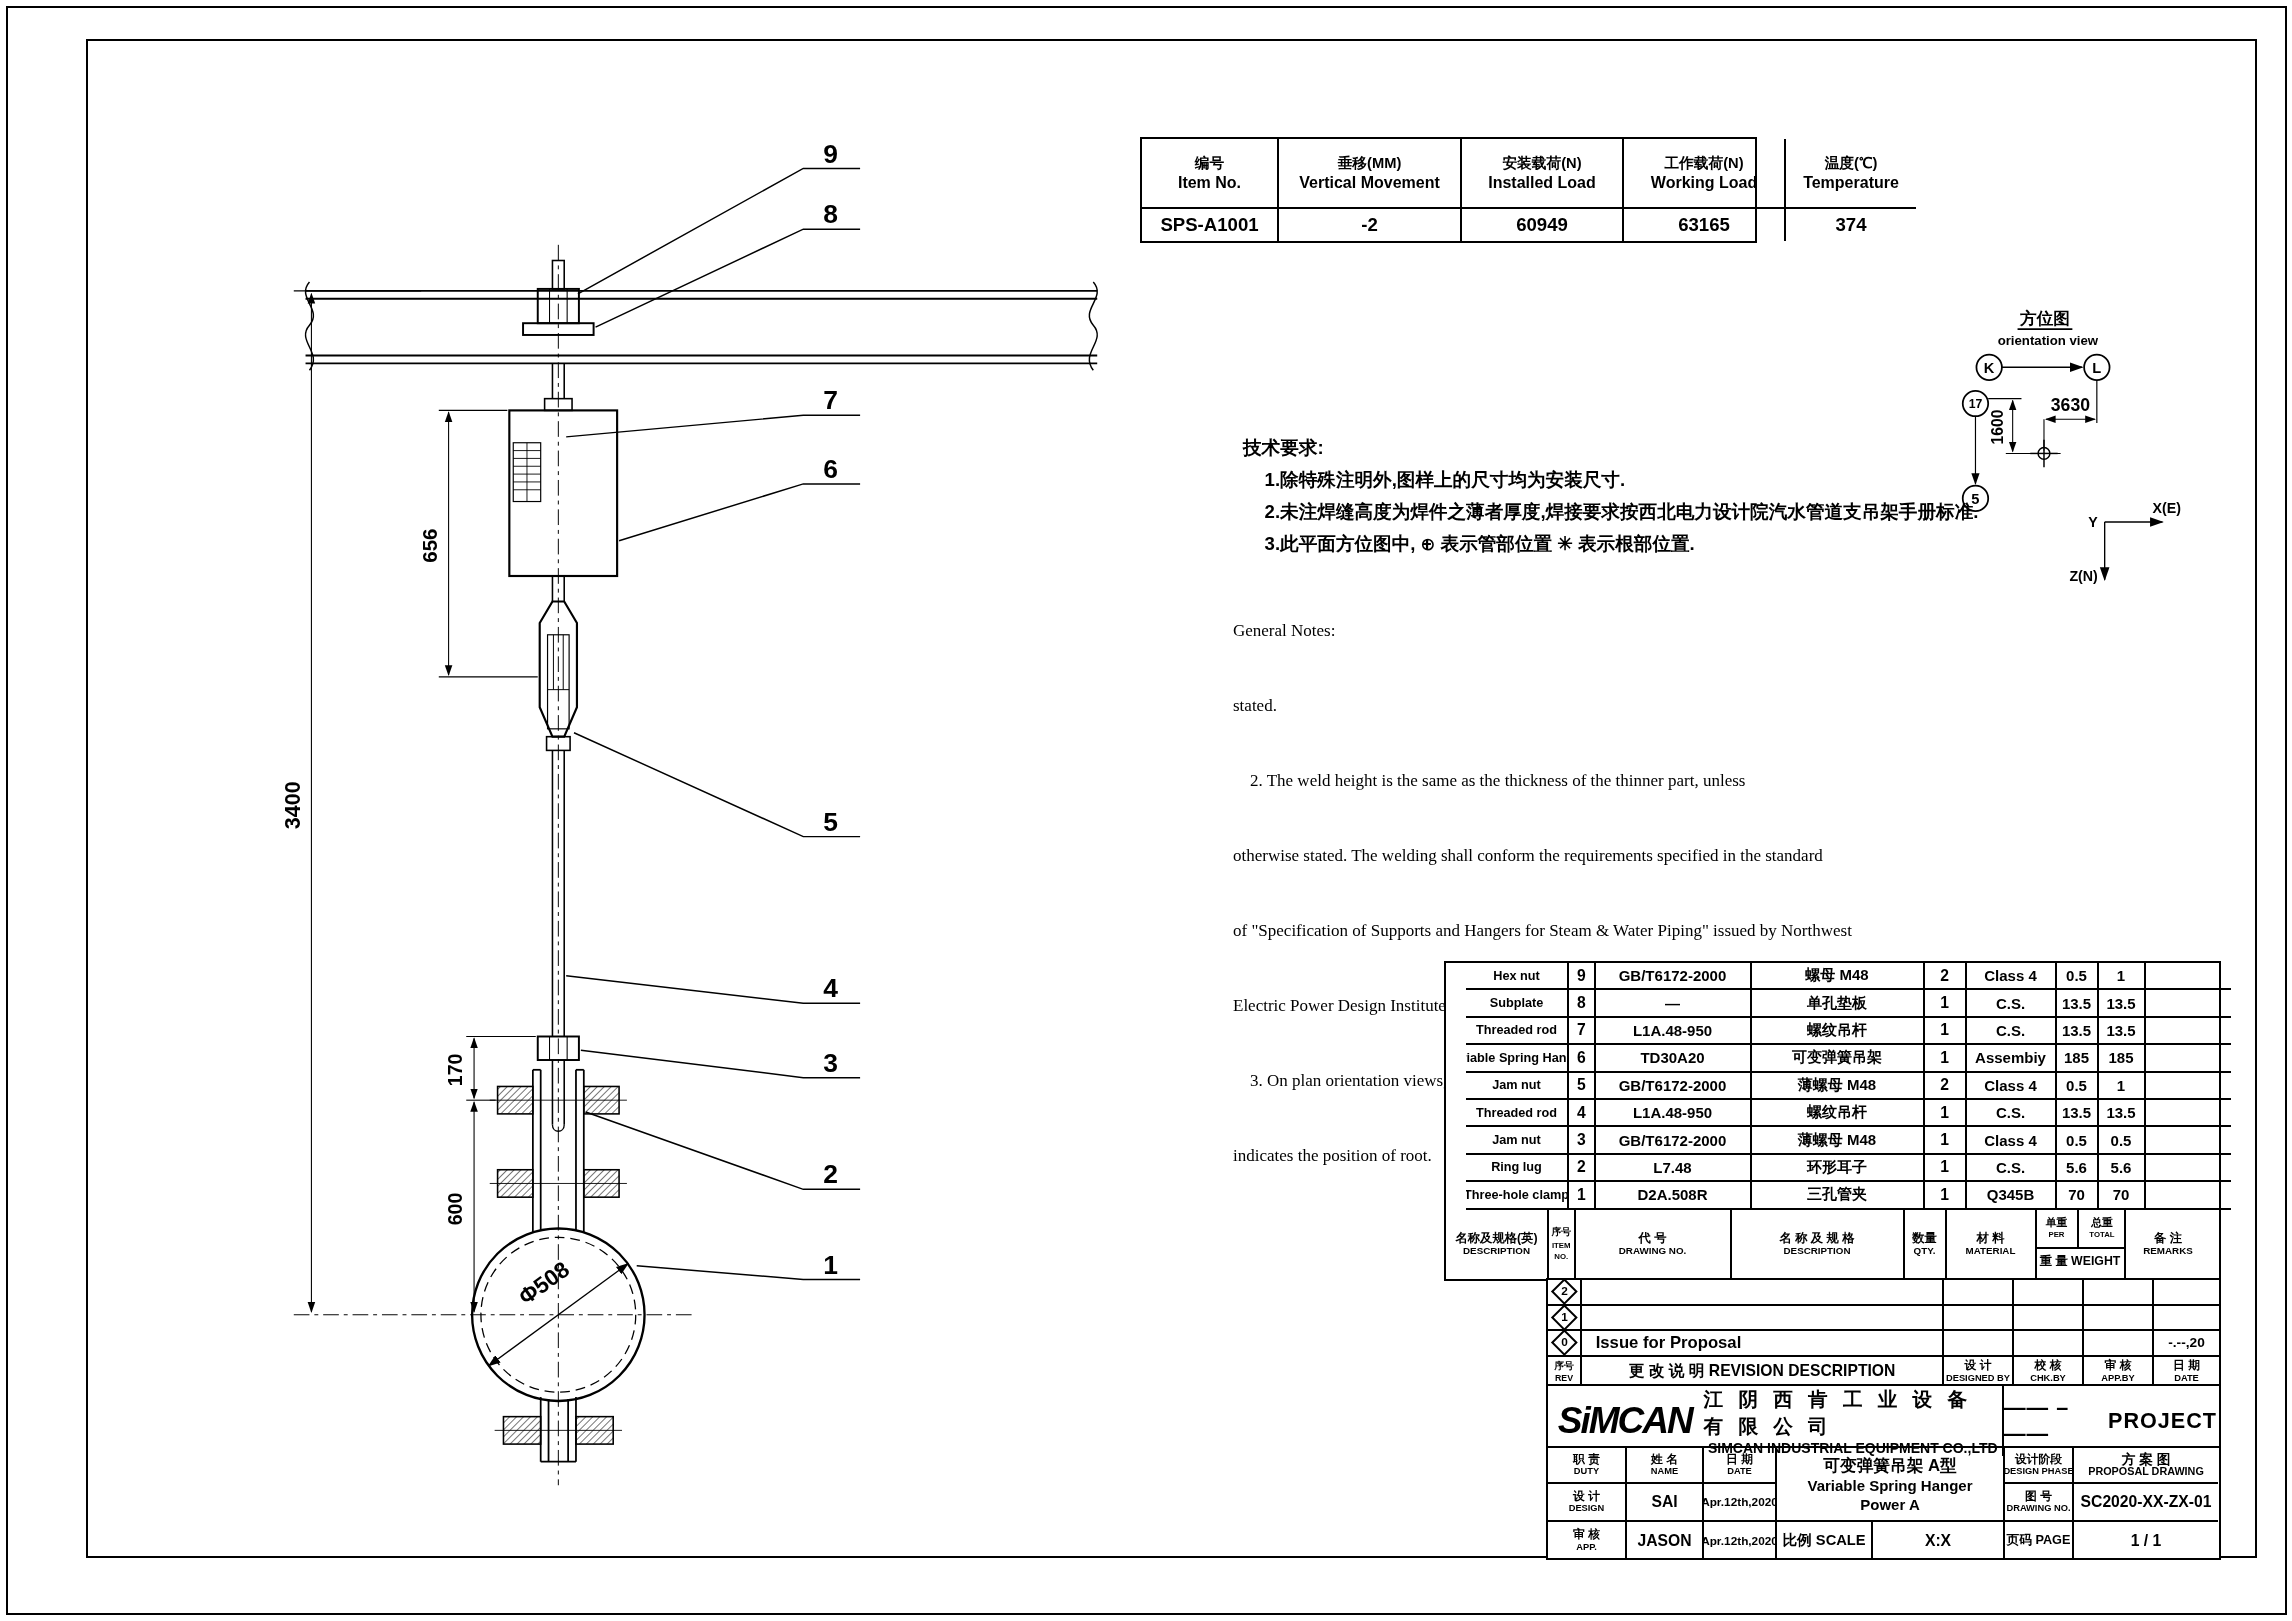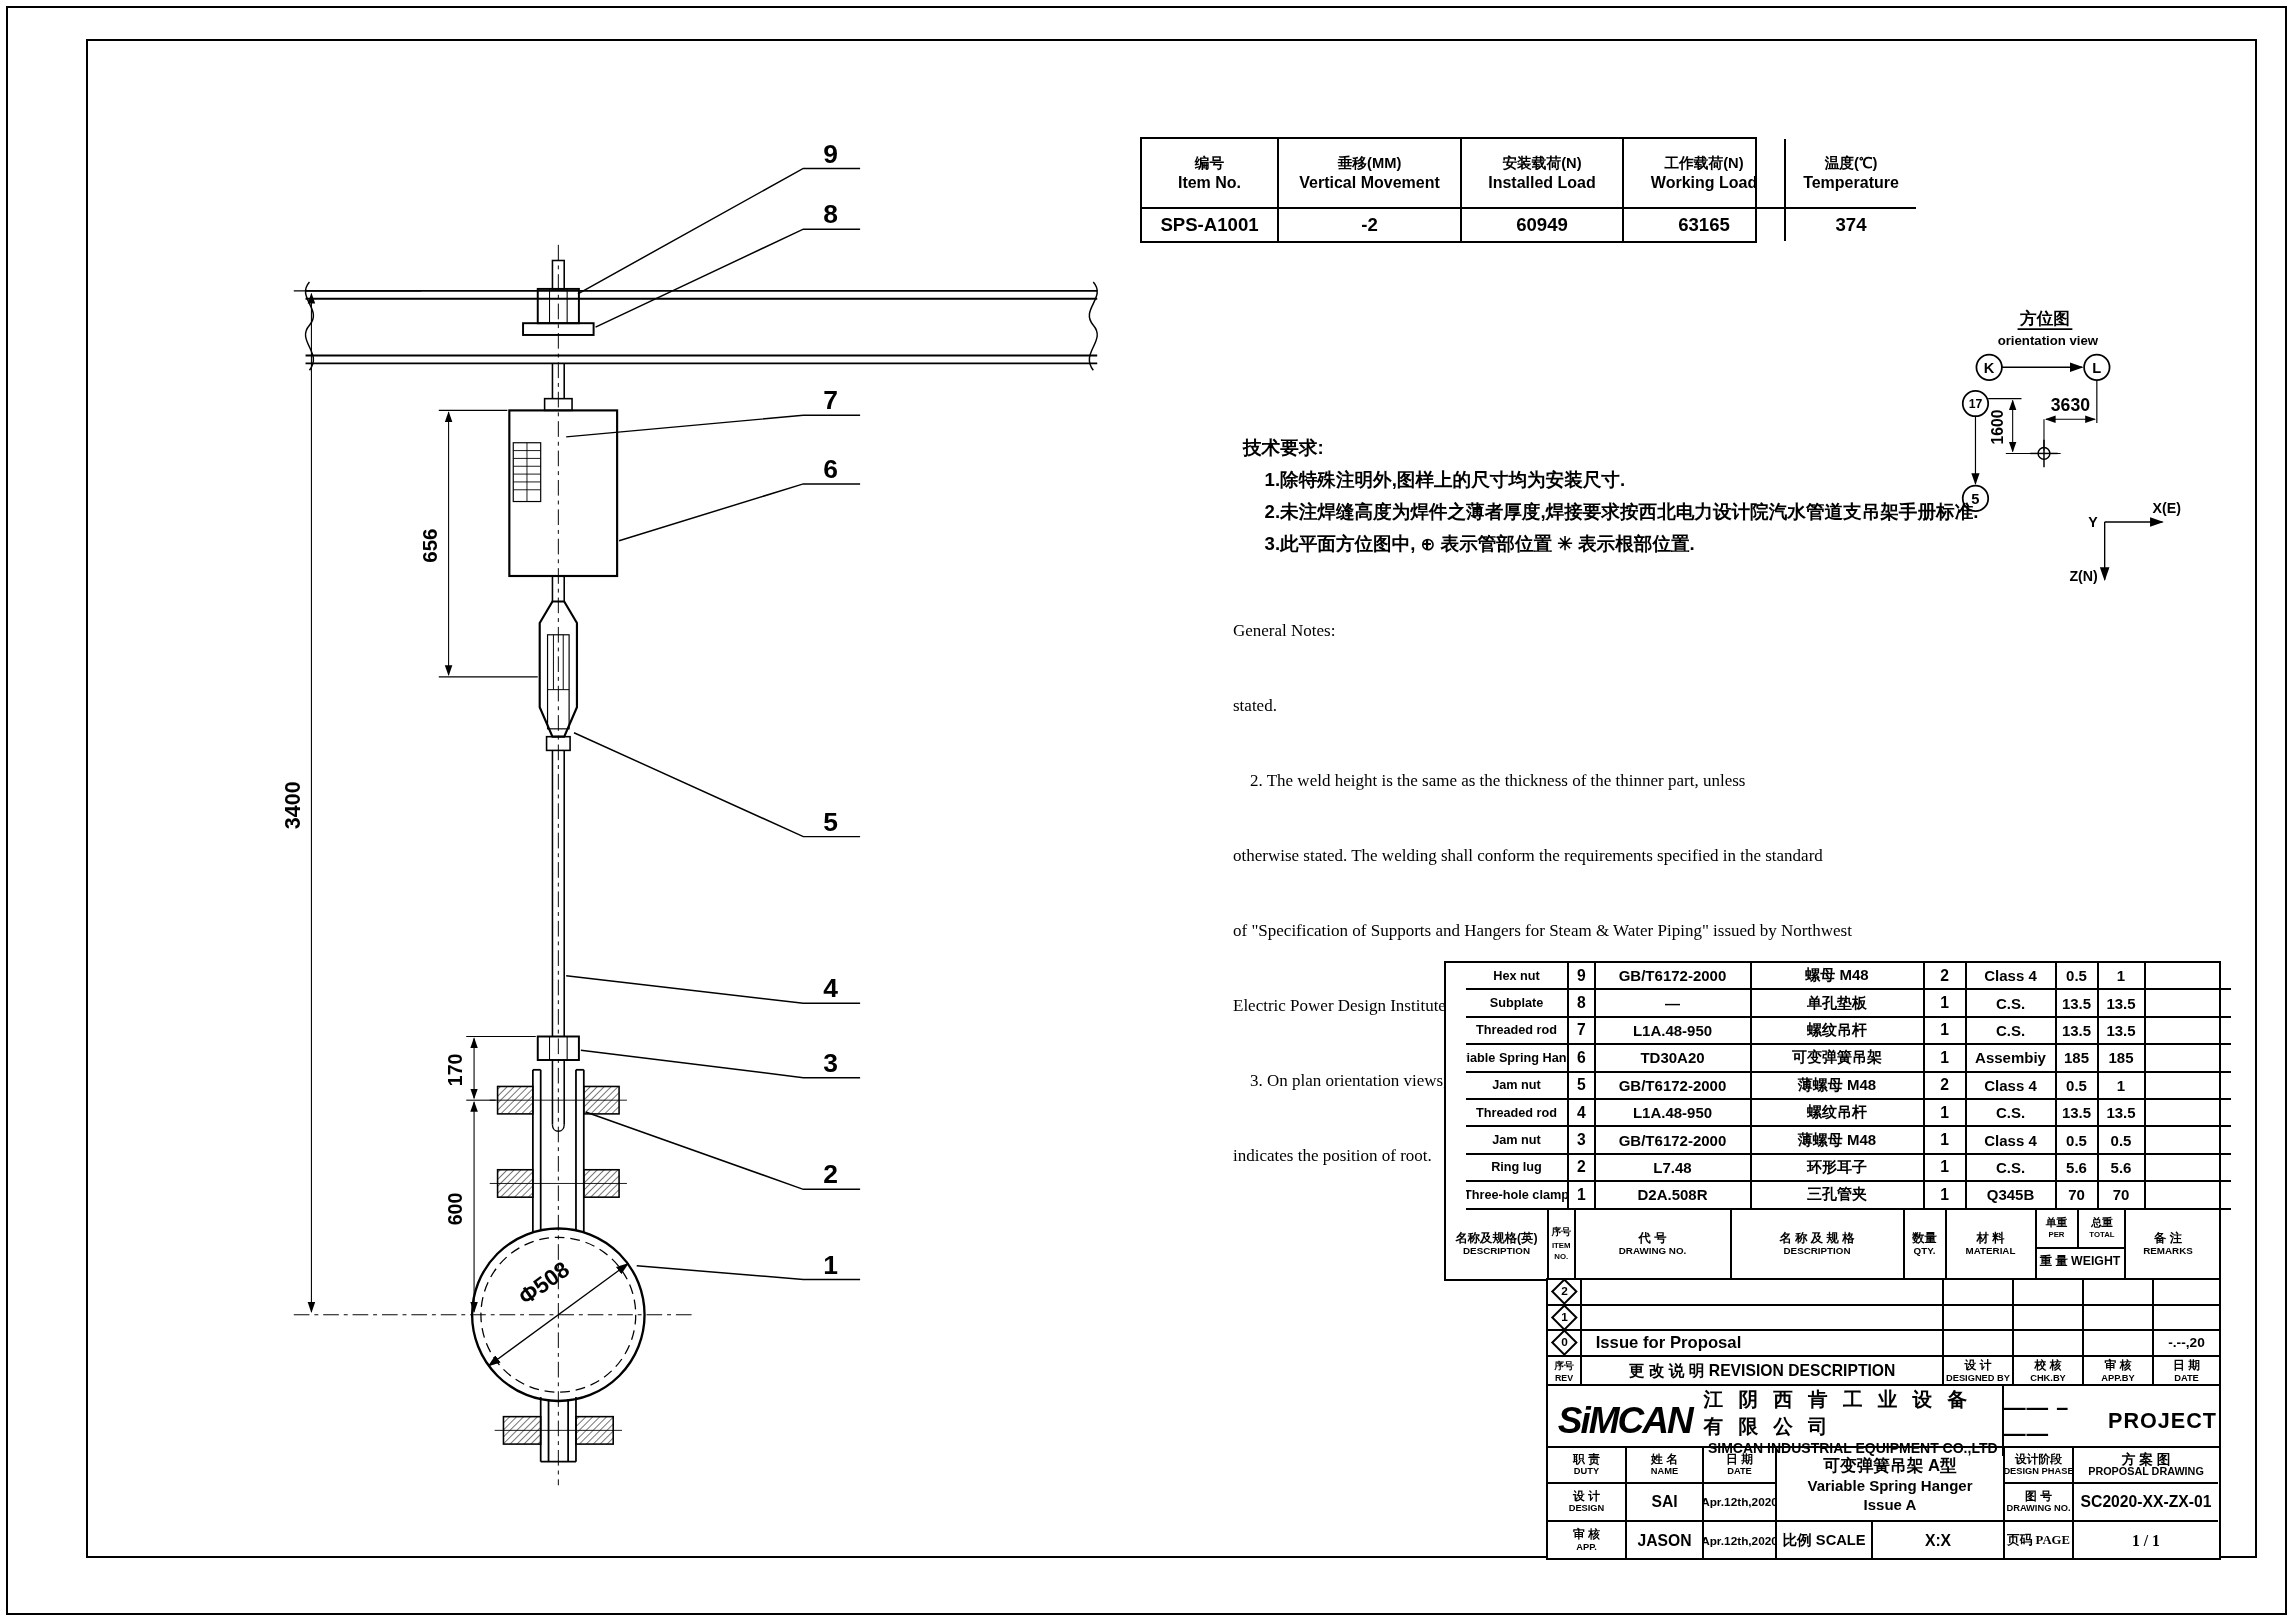--- a/index.html
+++ b/index.html
@@ -76,21 +76,21 @@
   .tb-title{grid-column:4;grid-row:1/3;border-right:none !important;display:flex;flex-direction:column;
             align-items:center;justify-content:center;border-bottom:2px solid #000;}
   .tb-title .zh{font-size:16.7px;font-weight:700;}
   .tb-title .en{font-size:15px;font-weight:600;line-height:18.6px;}
   .tb-scale{grid-column:4;grid-row:3;display:grid;grid-template-columns:96px 130px;border-right:none !important;border-bottom:none;}
   .tb-scale .cell{border-bottom:none;height:100%;}
   .tb-scale .cell:last-child{border-right:none;}
   .tb-right{display:grid;grid-template-columns:69px 144px;grid-template-rows:36px 38px 37px;width:225px;}
   .tb-right .cell{border-right:2px solid #000;border-bottom:2px solid #000;}
   .tb-right .cell.lastcol{border-right:none;}
-  .tb-right .cell.lastrow{border-bottom:none;font-family:Liberation Serif, serif;}
+  .tb-right .cell.lastrow{border-bottom:none;}
   .lab-zh{font-size:11.8px;font-weight:700;line-height:13.7px;}
   .lab-en{font-size:9.3px;font-weight:700;line-height:10.8px;}
   .val-md{font-size:15.7px;font-weight:700;}
   .val-sm{font-size:11.8px;font-weight:700;}
 
   svg text{font-family:"Liberation Sans",sans-serif;}
 </style>
 </head>
 <body>
 
@@ -597,21 +597,21 @@
           <div class="lab-zh">姓 名</div>
           <div class="lab-en">NAME</div>
         </div>
         <div class="cell">
           <div class="lab-zh">日 期</div>
           <div class="lab-en">DATE</div>
         </div>
         <div class="tb-title">
           <div class="zh">可变弹簧吊架 A型</div>
           <div class="en">Variable Spring Hanger</div>
-          <div class="en">Issue A</div>
+          <div class="en">Power A</div>
         </div>
         <div class="cell">
           <div class="lab-zh">设 计</div>
           <div class="lab-en">DESIGN</div>
         </div>
         <div class="cell val-md">SAI</div>
         <div class="cell val-sm">Apr.12th,2020</div>
         <div class="cell noB">
           <div class="lab-zh">审 核</div>
           <div class="lab-en">APP.</div>

